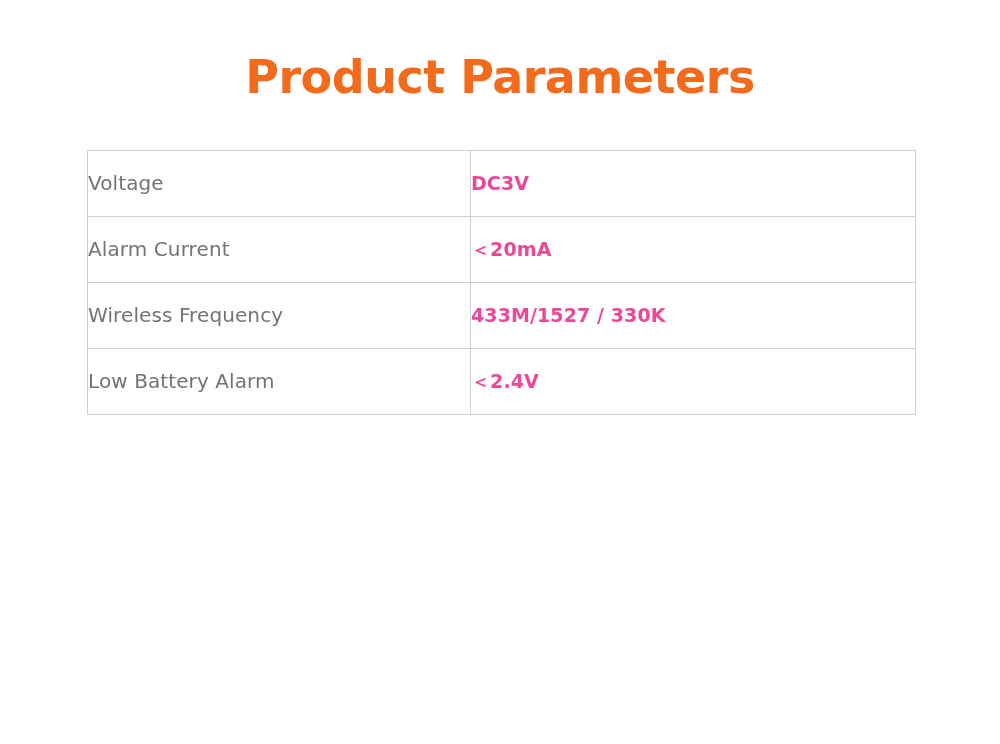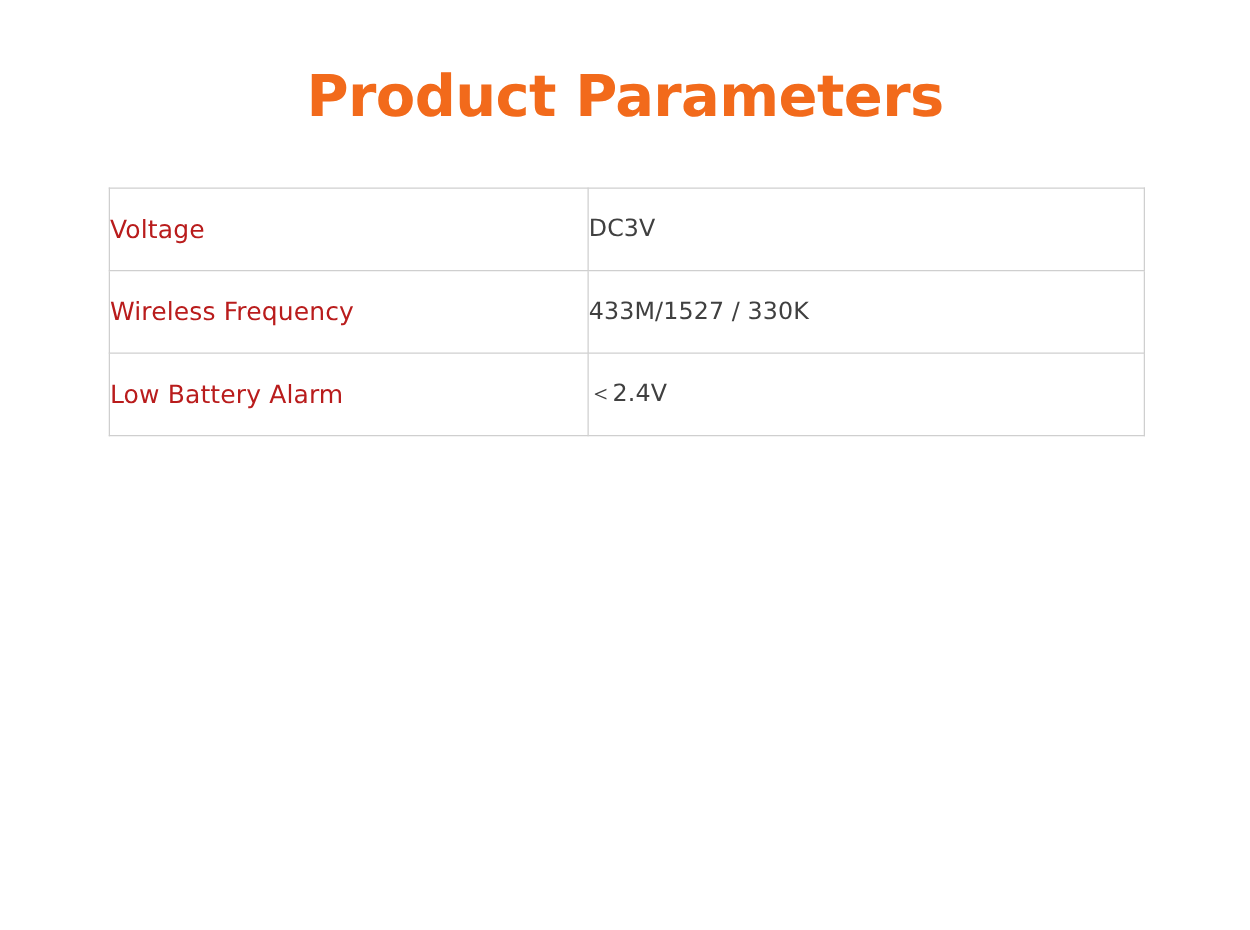--- a/index.html
+++ b/index.html
@@ -61,30 +61,30 @@
   table.spec-table td {
     border: 1px solid #cfcfcf;
     vertical-align: middle;
     padding: 6px 0;
   }
 
   td.cell-label {
     padding-left: 25px;
     font-size: 20px;
     font-weight: 400;
-    color: #b91c1c;
+    color: #737373;
     letter-spacing: 0.1px;
     line-height: 1.25;
   }
 
   td.cell-value {
     padding-left: 20px;
     font-size: 19px;
-    font-weight: 400;
-    color: #404040;
+    font-weight: 700;
+    color: #ec4899;
     letter-spacing: 0.1px;
     line-height: 1.3;
   }
 
   td.cell-value .value-line {
     display: block;
     white-space: nowrap;
   }
 
   td.cell-value .value-line + .value-line {
@@ -105,20 +105,26 @@
         <col class="col-value">
       </colgroup>
       <tbody>
           <tr>
             <td class="cell-label">Voltage</td>
             <td class="cell-value">
               <span class="value-line">DC3V</span>
             </td>
           </tr>
           <tr>
+            <td class="cell-label">Alarm Current</td>
+            <td class="cell-value">
+              <span class="value-line">＜20mA</span>
+            </td>
+          </tr>
+          <tr>
             <td class="cell-label">Wireless Frequency</td>
             <td class="cell-value">
               <span class="value-line">433M/1527 / 330K</span>
             </td>
           </tr>
           <tr>
             <td class="cell-label">Low Battery Alarm</td>
             <td class="cell-value">
               <span class="value-line">＜2.4V</span>
             </td>

